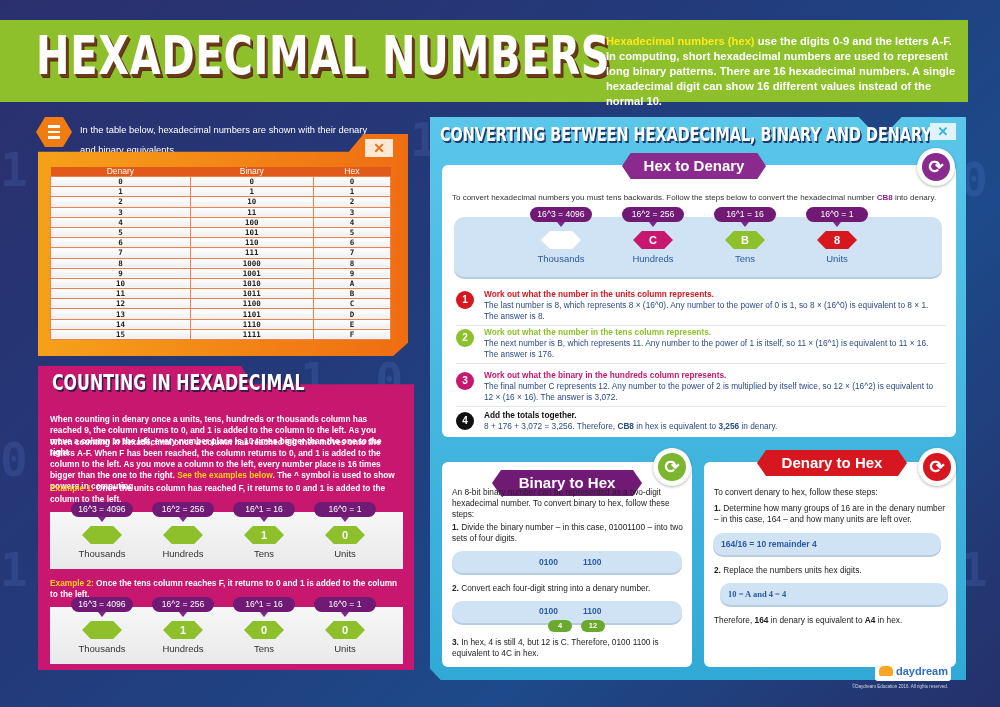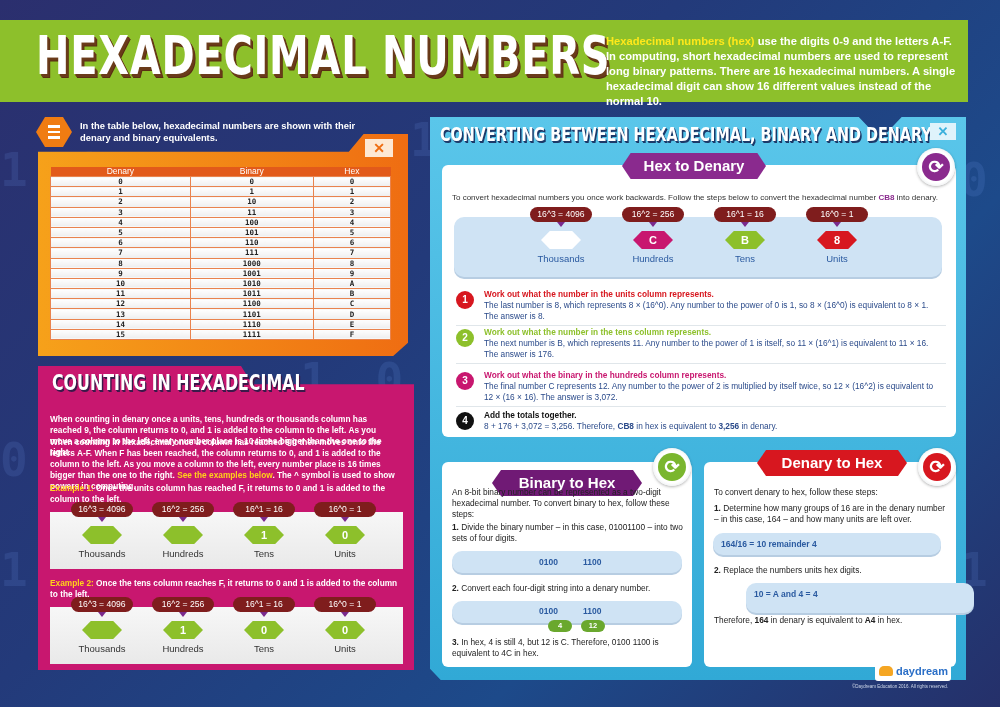--- a/index.html
+++ b/index.html
@@ -39,21 +39,21 @@
   
   .hint-icon {
     position: absolute; left: 36px; top: 117px; width: 36px; height: 30px;
     background: #f07c12; clip-path: polygon(25% 0,75% 0,100% 50%,75% 100%,25% 100%,0 50%);
     display: flex; align-items: center; justify-content: center;
   }
   .hint-icon span { display: block; width: 12px; height: 2.5px; background: #fff; margin: 1.5px 0; }
   .hint-icon .bars { display: flex; flex-direction: column; }
   .hint-text {
     position: absolute; left: 80px; top: 120px; width: 300px;
-    font-size: 9.4px; line-height: 12px; font-weight: bold; color: #fff;
+    font-size: 9.4px; line-height: 20px; font-weight: normal; color: #fff;
   }
   .orange-panel {
     position: absolute; left: 38px; top: 134px; width: 370px; height: 222px;
     background: linear-gradient(90deg, #f6a11a, #ef6d12);
     clip-path: polygon(0 8%, 84% 8%, 88% 0, 100% 0, 100% 94%, 96% 100%, 0 100%);
   }
   .close-btn-orange {
     position: absolute; left: 365px; top: 139px; width: 28px; height: 18px;
     background: #fde8d3; color: #ef6d12; font-size: 14px; font-weight: bold;
     display: flex; align-items: center; justify-content: center;
@@ -89,21 +89,21 @@
     position: absolute; left: 50px; width: 350px;
     font-size: 8.3px; line-height: 11px; color: #fff; font-weight: bold;
   }
   .pink-para .hl { color: #ffd21a; }
   .example-box {
     position: absolute; left: 50px; width: 353px; height: 57px;
     background: linear-gradient(#f7f7f7, #e9e9e9);
   }
   .pow {
     position: absolute; width: 62px; height: 15px; border-radius: 8px;
-    background: #7f1d1d; color: #fff; font-size: 8.6px; text-align: center; line-height: 15px;
+    background: #701a75; color: #fff; font-size: 8.6px; text-align: center; line-height: 15px;
   }
   .pow::after {
     content: ""; position: absolute; left: 50%; bottom: -5px; margin-left: -4px;
     border-left: 4px solid transparent; border-right: 4px solid transparent; border-top: 5px solid #7a2a8c;
   }
   .hexcell {
     position: absolute; width: 40px; height: 18px;
     clip-path: polygon(22% 0,78% 0,100% 50%,78% 100%,22% 100%,0 50%);
     color: #fff; font-weight: bold; font-size: 11px; text-align: center; line-height: 18px;
   }
@@ -344,21 +344,21 @@
 <div class="blue-title">Converting between Hexadecimal, Binary and Denary</div>
 <div class="close-btn-blue">✕</div>
 
 <div class="card" style="left:442px;top:165px;width:514px;height:272px;"></div>
 <div class="ribbon" style="left:622px;top:153px;width:144px;background:#8a2a8e;">Hex to Denary</div>
 <div class="cycle" style="left:917px;top:148px;">
     <div class="inner" style="background:#8a2a8e;">⟳</div>
   </div>
 
 <div class="small" style="position:absolute;left:452px;top:192px;width:500px;">
-  <span>To convert hexadecimal numbers you once work backwards. Follow the steps below to convert the hexadecimal number </span><span style="color:#8a2a8e;font-weight:bold;">CB8</span><span> into denary.</span>
+  <span>To convert hexadecimal numbers you must tens backwards. Follow the steps below to convert the hexadecimal number </span><span style="color:#8a2a8e;font-weight:bold;">CB8</span><span> into denary.</span>
 </div>
 
 <div class="blue-inset" style="left:454px;top:217px;width:488px;height:60px;" id="hd-box">
     <div class="pow" style="left: 76px; top: -10px;">16^3 = 4096</div>
     <div class="hexcell" style="left: 87px; top: 14px; background: rgb(255, 255, 255);"></div>
     <div class="col-label" style="left: 67px; top: 36px; color: rgb(42, 90, 160);">Thousands</div>
     <div class="pow" style="left: 168px; top: -10px;">16^2 = 256</div>
     <div class="hexcell" style="left: 179px; top: 14px; background: rgb(200, 23, 111);">C</div>
     <div class="col-label" style="left: 159px; top: 36px; color: rgb(42, 90, 160);">Hundreds</div>
     <div class="pow" style="left: 260px; top: -10px;">16^1 = 16</div>
@@ -439,21 +439,21 @@
 <div class="mini" style="position:absolute;left:714px;top:487px;width:236px;">To convert denary to hex, follow these steps:</div>
 <div class="mini" style="position:absolute;left:714px;top:503px;width:236px;">
   <b>1.</b><span> Determine how many groups of 16 are in the denary number – in this case, 164 – and how many units are left over.</span>
 </div>
 <div class="blue-inset" style="left:713px;top:533px;width:228px;height:22px;">
   <span style="position:absolute;left:8px;top:6px;font-size:8.5px;font-weight:bold;color:#2a5aa0;">164/16 = 10 remainder 4</span>
 </div>
 <div class="mini" style="position:absolute;left:714px;top:565px;width:236px;">
   <b>2.</b><span> Replace the numbers units hex digits.</span>
 </div>
-<div class="blue-inset" style="left:746px;top:583px;width:228px;height:30px;">
+<div class="blue-inset" style="left:720px;top:583px;width:228px;height:22px;font-family:Liberation Serif, serif;">
   <span style="position:absolute;left:8px;top:6px;font-size:8.5px;font-weight:bold;color:#2a5aa0;">10 = A and 4 = 4</span>
 </div>
 <div class="mini" style="position:absolute;left:714px;top:615px;width:236px;">
   <span>Therefore, </span><b>164</b><span> in denary is equivalent to </span><b>A4</b><span> in hex.</span><br>
 </div>
 
 <div class="logo">
   <div class="mark"></div>
   <div class="txt">daydream</div>
 </div>

